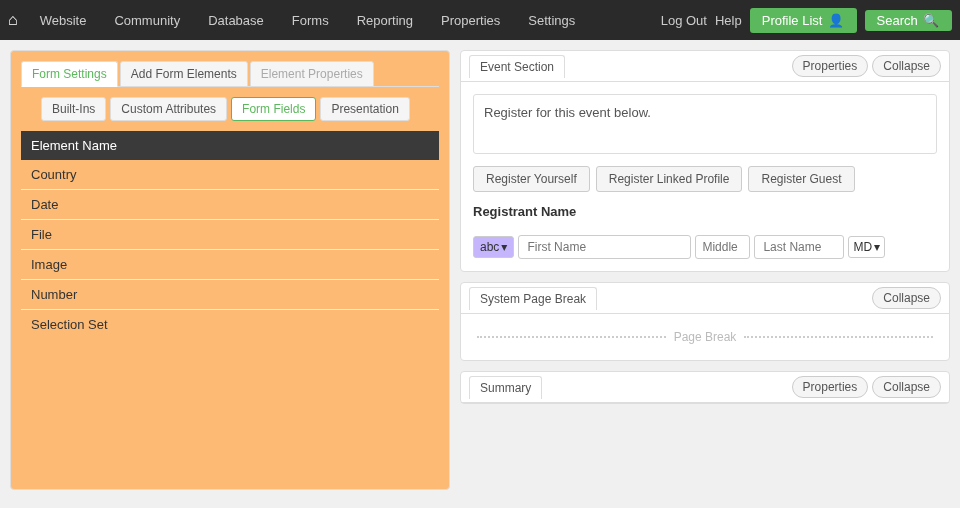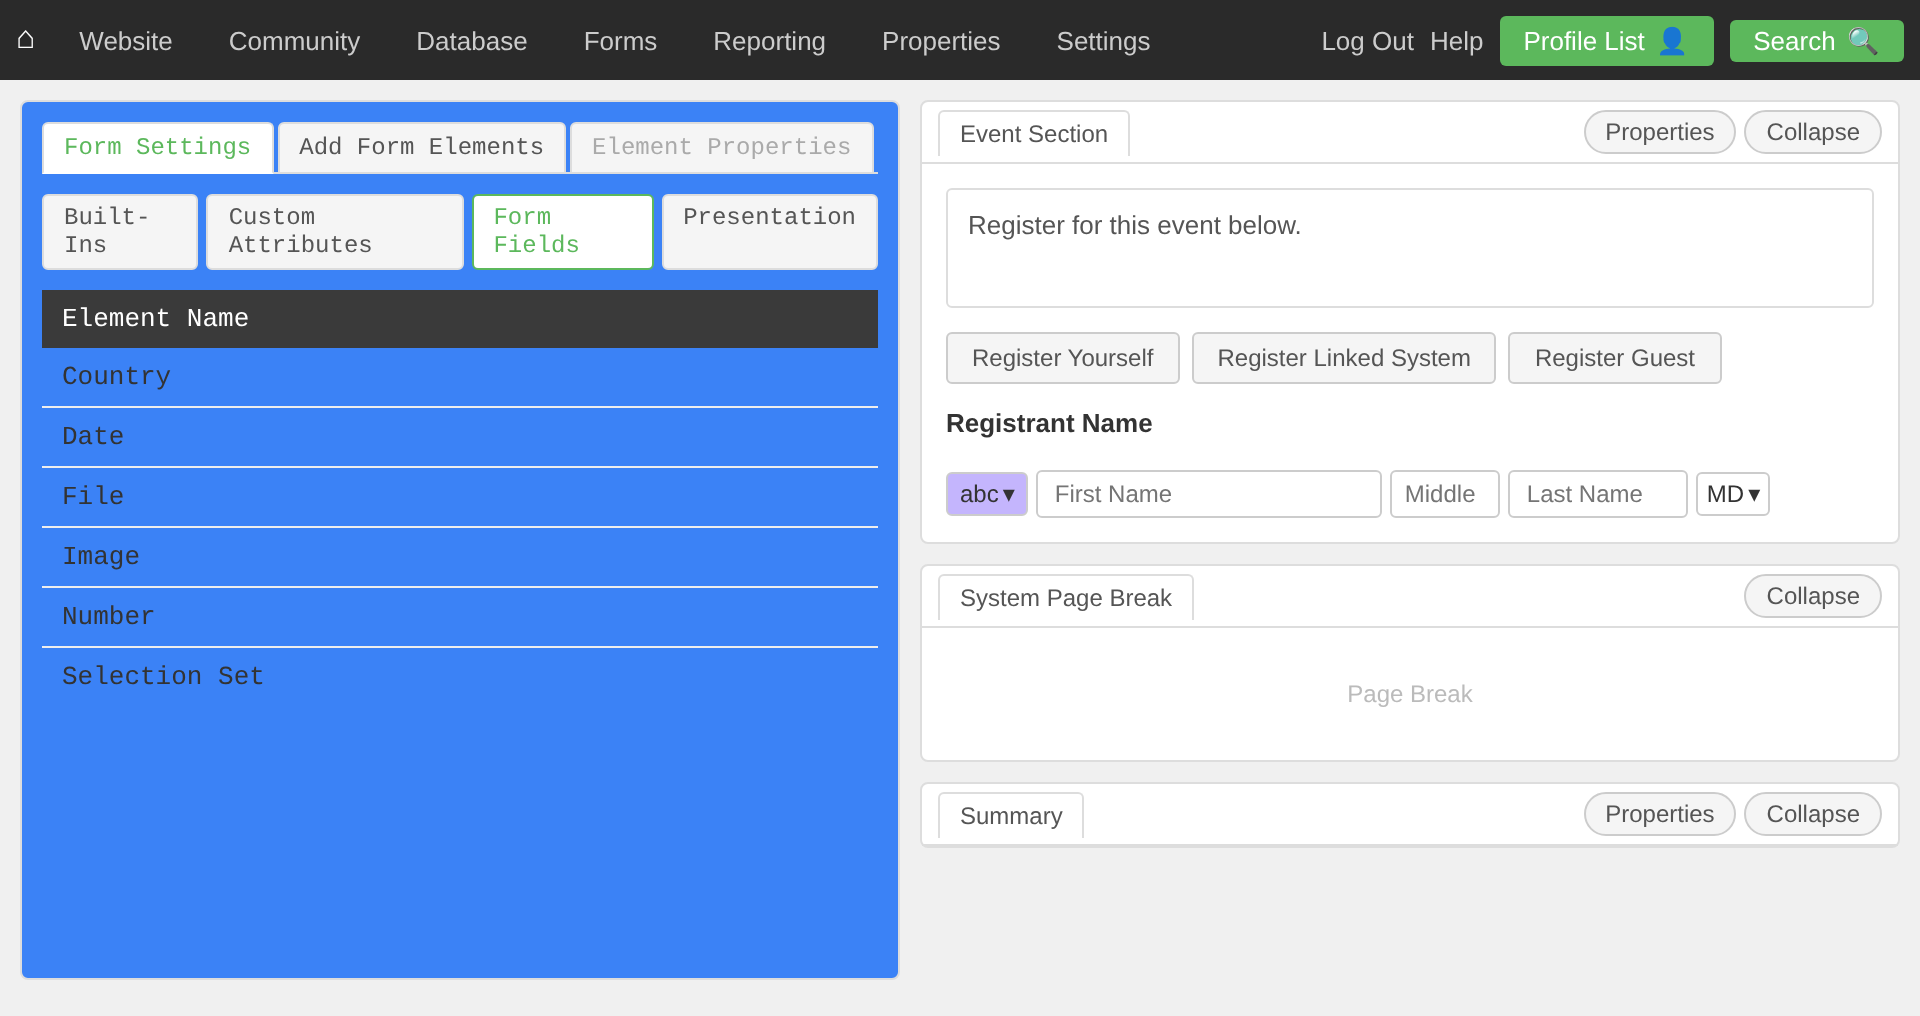--- a/index.html
+++ b/index.html
@@ -67,26 +67,25 @@
     
     .main-content {
       display: flex;
       padding: 10px;
       gap: 10px;
     }
 
     
     .left-panel {
       width: 440px;
-      background: #3b82f6;
+      background: #fdba74;
       border: 1px solid #ddd;
       border-radius: 4px;
       padding: 10px;
       min-height: 440px;
-      font-family: Liberation Mono, monospace;
     }
 
     
     .tab-row {
       display: flex;
       gap: 2px;
       margin-bottom: 10px;
       border-bottom: 1px solid #ddd;
       padding-bottom: 0;
     }
@@ -113,20 +112,21 @@
     .tab.disabled {
       color: #aaa;
       cursor: default;
     }
 
     
     .sub-tab-row {
       display: flex;
       gap: 4px;
       margin-bottom: 10px;
+      margin-left: 20px;
     }
     .sub-tab {
       padding: 4px 10px;
       border: 1px solid #ddd;
       background: #f5f5f5;
       cursor: pointer;
       font-size: 12px;
       border-radius: 3px;
       color: #555;
     }
@@ -263,21 +263,20 @@
     }
 
     
     .page-break-section {
       padding: 16px 16px;
       display: flex;
       align-items: center;
       gap: 8px;
       color: #bbb;
       font-size: 12px;
-      flex-direction: column;
     }
     .dashed-line {
       flex: 1;
       border-top: 2px dotted #ccc;
     }
 
     .section-header-bar {
       display: flex;
       align-items: center;
       border-bottom: 1px solid #ddd;
@@ -379,21 +378,21 @@
         <div class="section-title-tab">Event Section</div>
         <div class="section-right-btns">
           <button class="btn-sm">Properties</button>
           <button class="btn-sm">Collapse</button>
         </div>
       </div>
       <div class="section-body">
         <div class="event-text">Register for this event below.</div>
         <div class="event-buttons">
           <button class="btn-register">Register Yourself</button>
-          <button class="btn-register">Register Linked System</button>
+          <button class="btn-register">Register Linked Profile</button>
           <button class="btn-register">Register Guest</button>
         </div>
         <div class="registrant-label">Registrant Name</div>
         <div class="registrant-fields">
           <div class="field-select">
             <span>abc</span>
             <span>▾</span>
           </div>
           <input class="field-input" type="text" placeholder="First Name" style="">
           <input class="field-input-sm" type="text" placeholder="Middle" style="">

